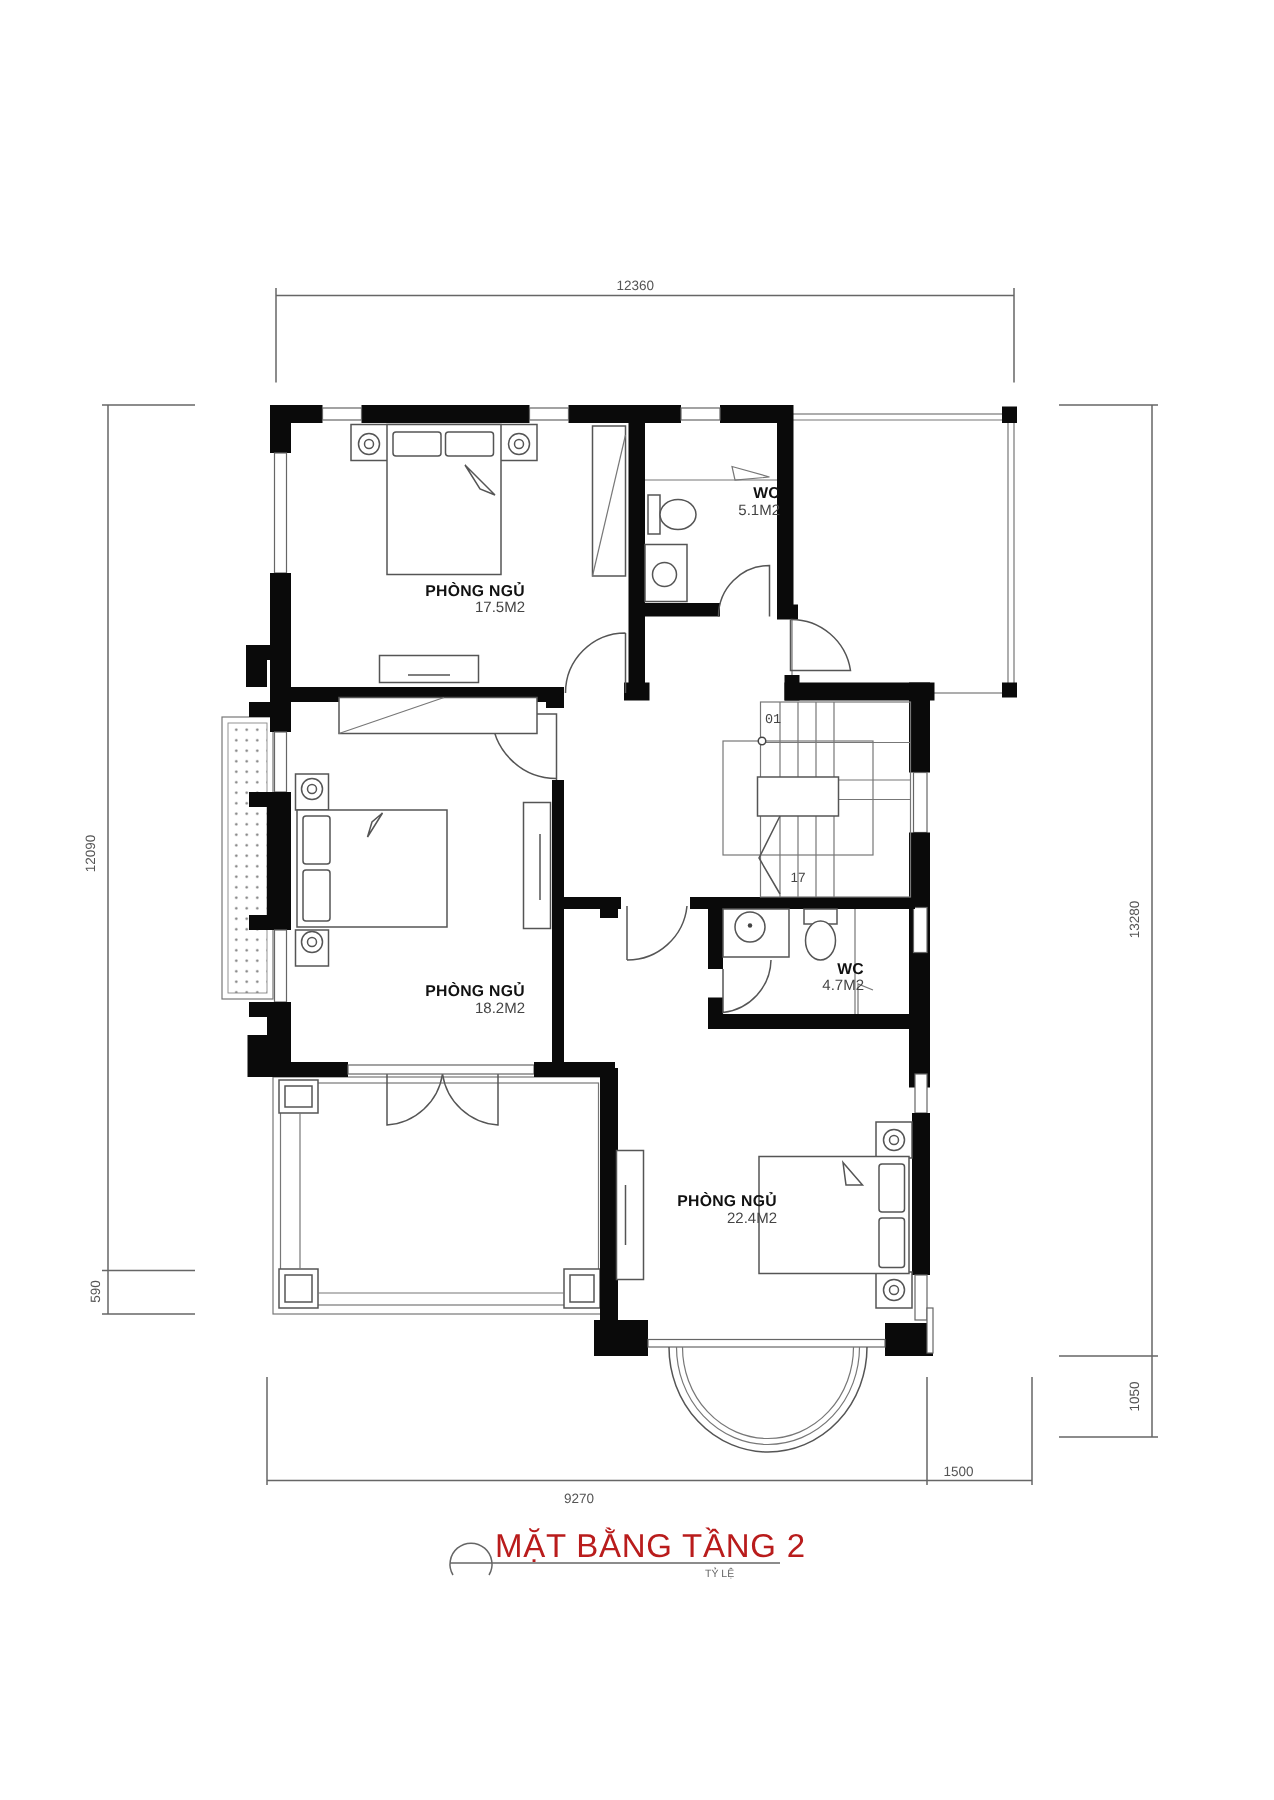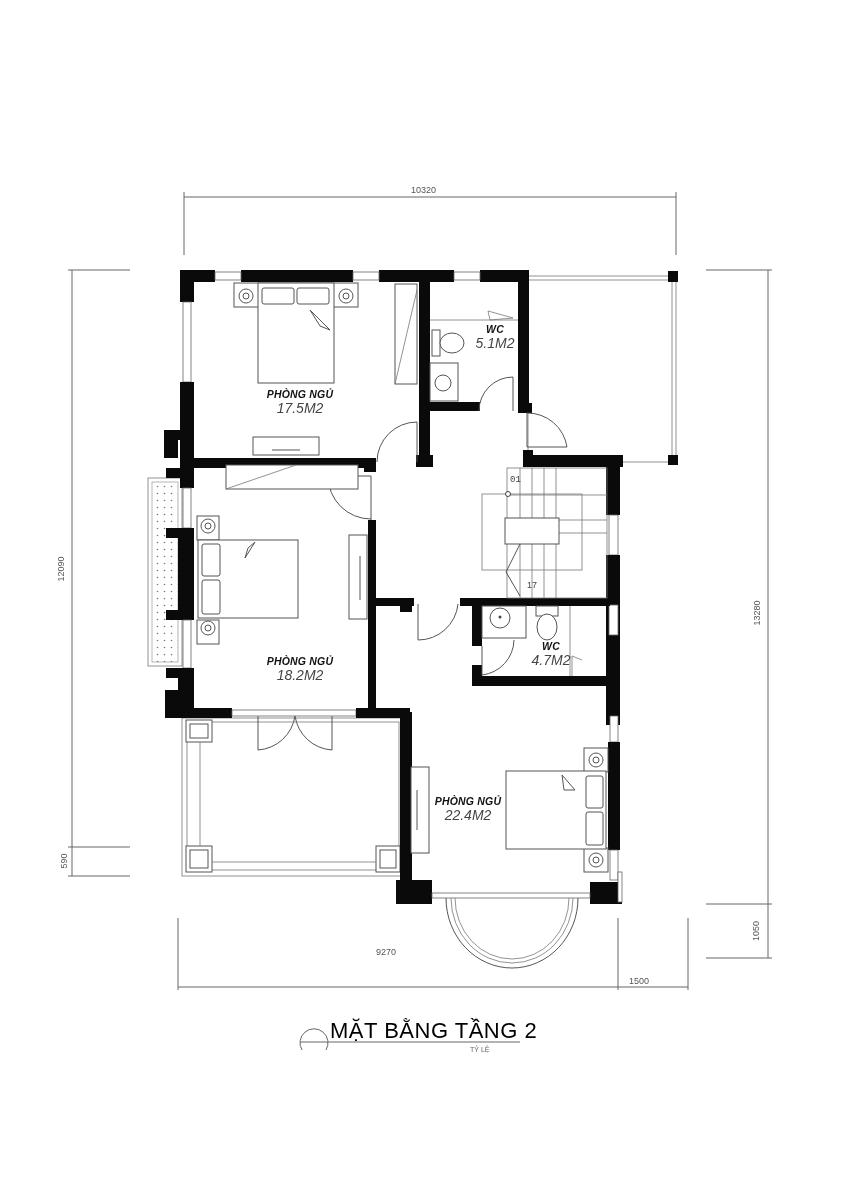--- a/index.html
+++ b/index.html
@@ -4,26 +4,26 @@
 <style>
   html,body{margin:0;padding:0;background:#ffffff;}
   body{width:849px;height:1200px;position:relative;overflow:hidden;font-family:"Liberation Sans",sans-serif;}
   svg{position:absolute;left:0;top:0;}
   .wall{fill:#0a0a0a;}
   .thin{fill:none;stroke:#555;stroke-width:1;}
   .thin2{fill:none;stroke:#777;stroke-width:0.8;}
   .dim{stroke:#666;stroke-width:1;fill:none;}
   .win{fill:#fff;stroke:#666;stroke-width:0.8;}
   .furn{fill:#fff;stroke:#555;stroke-width:1;}
-  .lbl{position:absolute;text-align:center;color:#111;white-space:nowrap;font-style:italic;}
+  .lbl{position:absolute;text-align:right;color:#111;white-space:nowrap;}
   .room-name{font-size:10.5px;font-weight:bold;letter-spacing:0.2px;}
-  .room-area{font-size:14px;color:#444;}
+  .room-area{font-size:10px;color:#444;}
   .dimtxt{position:absolute;font-size:9px;color:#555;white-space:nowrap;}
   .vert{transform:rotate(-90deg);transform-origin:center;}
-  .title{position:absolute;left:330px;top:1018px;font-size:22px;color:#000000;letter-spacing:0.5px;}
+  .title{position:absolute;left:330px;top:1018px;font-size:22px;color:#b91c1c;letter-spacing:0.5px;}
   .scale{position:absolute;left:470px;top:1046px;font-size:7px;color:#666;}
   .stair-num{position:absolute;font-size:9px;color:#444;}
 </style>
 </head>
 <body>
 
 <svg width="849" height="1200" viewBox="0 0 849 1200">
 
   <g>
 
@@ -261,26 +261,26 @@
     <rect x="411" y="767" width="18" height="86" class="furn"></rect>
     <line x1="417" y1="790" x2="417" y2="830" class="thin"></line>
   </g>
 
   <g>
     <line x1="300" y1="1042" x2="520" y2="1042" class="dim"></line>
     <path d="M302 1050 A14 14 0 1 1 326 1050" class="dim"></path>
   </g>
 </svg>
 
-<div class="dimtxt" style="left:411px;top:185px;">10320</div>
+<div class="dimtxt" style="left:411px;top:185px;">12360</div>
 <div class="dimtxt vert" style="left:48px;top:564px;">12090</div>
 <div class="dimtxt vert" style="left:56px;top:856px;">590</div>
 <div class="dimtxt vert" style="left:744px;top:608px;">13280</div>
 <div class="dimtxt vert" style="left:746px;top:926px;">1050</div>
-<div class="dimtxt" style="left:376px;top:947px;text-align:center;">9270</div>
+<div class="dimtxt" style="left:376px;top:994px;text-align:center;">9270</div>
 <div class="dimtxt" style="left:629px;top:976px;">1500</div>
 
 <div class="lbl" style="left:250px;top:388px;width:100px;">
   <div class="room-name">PHÒNG NGỦ</div>
   <div class="room-area">17.5M2</div>
 </div>
 <div class="lbl" style="left:470px;top:323px;width:50px;">
   <div class="room-name">WC</div>
   <div class="room-area">5.1M2</div>
 </div>

